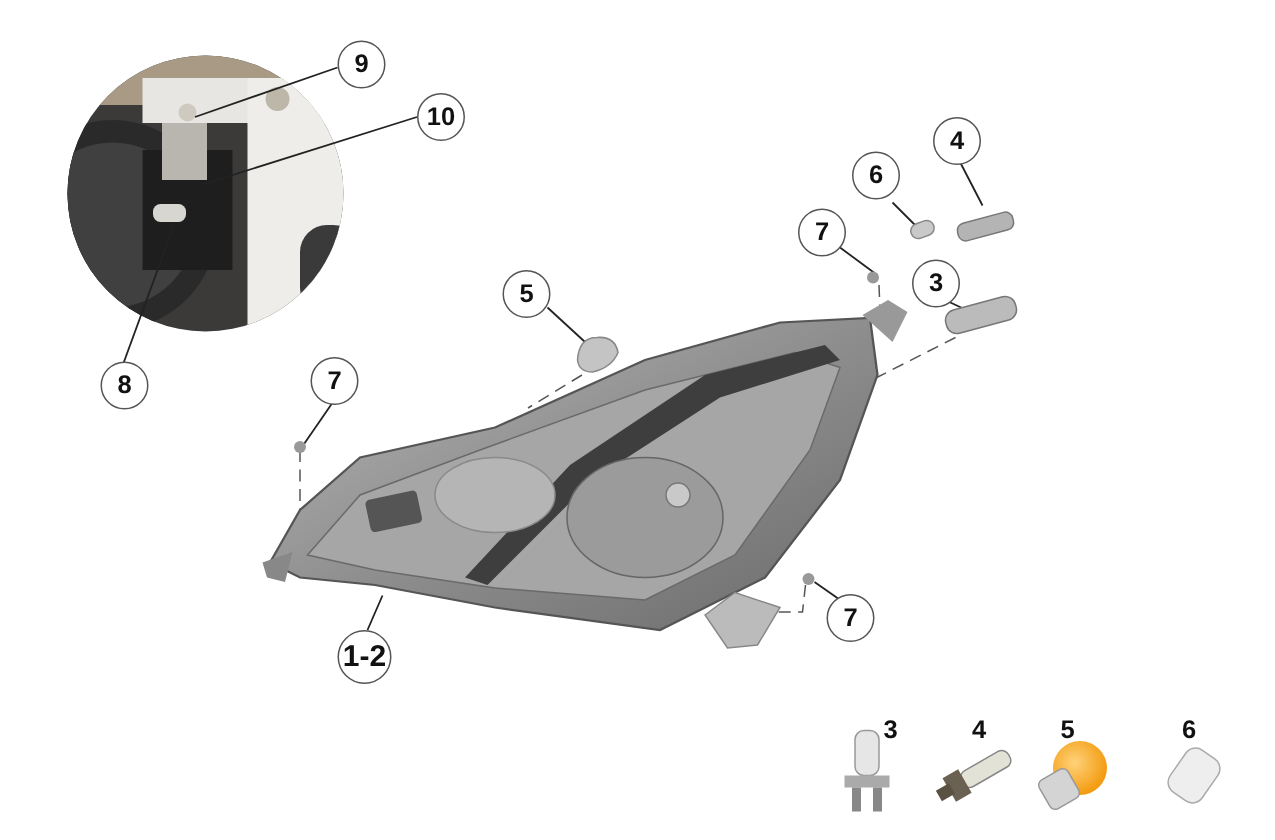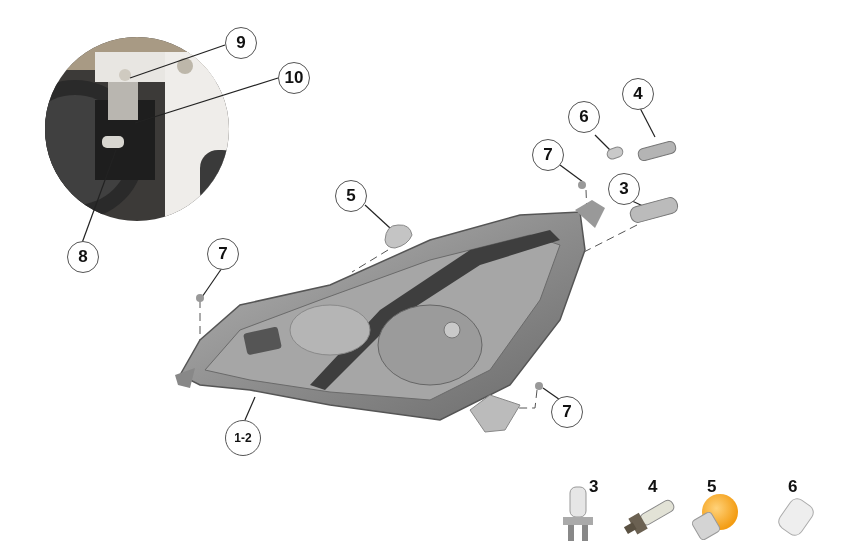--- a/index.html
+++ b/index.html
@@ -1,20 +1,20 @@
 <!DOCTYPE html>
 <html><head>
 <meta charset="utf-8">
 <style>
   html,body{margin:0;padding:0;background:#ffffff;}
   body{width:850px;height:560px;position:relative;overflow:hidden;font-family:"Liberation Sans",sans-serif;}
   #stage{position:absolute;left:0;top:0;width:850px;height:560px;}
   .callout{position:absolute;width:32px;height:32px;border:1px solid #555;border-radius:50%;background:#fff;
     display:flex;align-items:center;justify-content:center;font-weight:bold;font-size:17px;color:#111;box-sizing:border-box;}
-  .callout.wide{width:36px;height:36px;font-size:12px;}
+  .callout.wide{width:36px;height:36px;font-size:20px;}
   .bulb-label{position:absolute;font-weight:bold;font-size:17px;color:#111;}
 </style>
 </head>
 <body>
 
 <div id="stage">
   <svg width="850" height="560" viewBox="0 0 850 560" style="position:absolute;left:0;top:0">
     <defs>
       <clipPath id="inset">
           <circle cx="137" cy="129" r="92"></circle>

